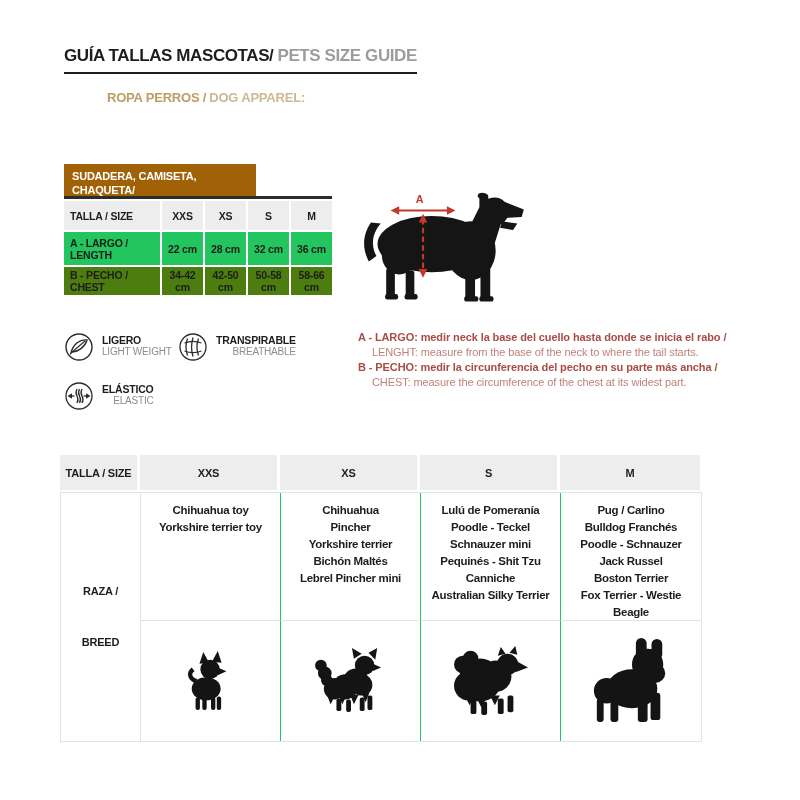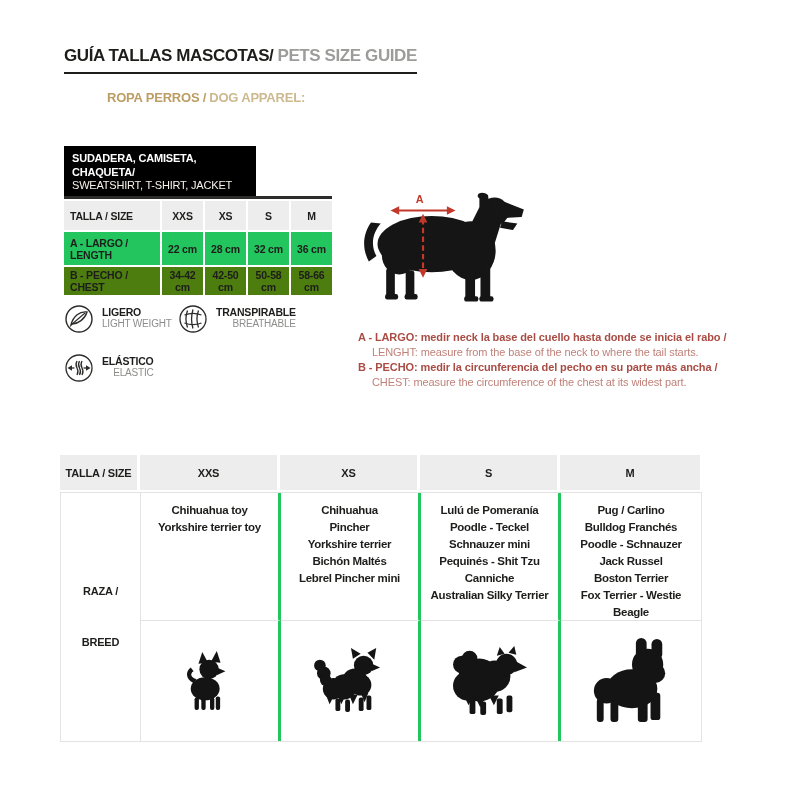--- a/index.html
+++ b/index.html
@@ -14,22 +14,22 @@
     padding-bottom:6px; border-bottom:2px solid #1d1d1b; white-space:nowrap;
   }
   .title .en { color:#9c9c9b; margin-left:4px; }
   .subtitle {
     position:absolute; left:64px; top:90px;
     font-size:13px; font-weight:bold; letter-spacing:-0.2px; color:#bc9d63; white-space:nowrap;margin-left:43px;
   }
   .subtitle .en { color:#cdb98f; margin-left:3px; }
   
   .cat-box {
-    position:absolute; left:64px; top:146px; width:176px;
-    background:#000000; color:#ffffff; padding:5px 8px 6px 8px;
+    position:absolute; left:64px; top:164px; width:176px;
+    background:#a16207; color:#ffffff; padding:5px 8px 6px 8px;
   }
   .cat-box .l1 { font-size:11px; font-weight:bold; letter-spacing:-0.2px; line-height:14px; }
   .cat-box .l2 { font-size:11px; font-weight:normal; letter-spacing:-0.2px; line-height:13px; color:#f7f2e8; }
   
   .size-table {
     position:absolute; left:64px; top:196px; width:268px;
     border-top:3px solid #2c2c2b; background:#ffffff;
     display:grid; grid-template-columns:96px 41px 41px 41px 41px; gap:2px; padding-top:2px;
   }
   .size-table .cell {
@@ -37,21 +37,21 @@
     font-size:10.5px; font-weight:bold; letter-spacing:-0.2px; text-align:center;
   }
   .size-table .lab { justify-content:flex-start; padding-left:6px; text-align:left; }
   .size-table .h  { background:#ededed; height:29px; }
   .size-table .ra { background:#22c55e; height:33px; }
   .size-table .rb { background:#4d7c0f; height:28px; }
   
   .diagram { position:absolute; left:358px; top:192px; width:168px; height:114px; }
   
   .features {
-    position:absolute; left:64px; top:304px;
+    position:absolute; left:64px; top:332px;
     display:grid; grid-template-columns:114px 160px; row-gap:19px;
   }
   .feature { display:flex; gap:8px; align-items:flex-start; }
   .f-icon { width:30px; height:30px; flex:none; }
   .f-text { padding-top:2px; }
   .f-name { font-size:10.5px; font-weight:bold; letter-spacing:-0.2px; line-height:12px; }
   .f-sub  { font-size:10px; color:#8d8d8c; line-height:12px; letter-spacing:-0.2px;text-align:right; }
   
   .instructions { position:absolute; left:358px; top:330px; width:400px; font-size:11px; line-height:15px; letter-spacing:-0.1px; }
   .ins-bold { color:#a94c44; font-weight:bold; }
@@ -61,21 +61,21 @@
   .bt-head { display:grid; grid-template-columns:80px 140px 140px 140px 140px; margin-bottom:2px; }
   .bt-head .cell {
     background:#ededed; height:35px; display:flex; align-items:center; justify-content:center;
     font-size:11px; font-weight:bold; letter-spacing:-0.2px; border-right:3px solid #ffffff;
   }
   .bt-head .cell:last-child { border-right:none; }
   .bt-body {
     display:grid; grid-template-columns:80px 140px 140px 140px 140px; grid-template-rows:128px 120px;
     border:1px solid #e3e3e3; background:#ffffff;
   }
-  .bt-body .bcell { border-right:3px solid #22c55e; border-bottom:1px solid #e3e3e3; }
+  .bt-body .bcell { border-right:1px solid #22c55e; border-bottom:1px solid #e3e3e3; }
   .bt-body .lastcol { border-right:none; }
   .bt-body .lastrow { border-bottom:none; }
   .bt-label {
     grid-row:1 / 3; border-right:1px solid #e3e3e3;
     display:flex; flex-direction:column; align-items:center; justify-content:center;
     font-size:11px; font-weight:bold; letter-spacing:-0.2px; line-height:15px; text-align:center;gap:36px;
   }
   .breeds { padding-top:9px; text-align:center; font-size:11.5px; font-weight:bold; letter-spacing:-0.3px; line-height:17px; }
   .dogcell { display:flex; align-items:center; justify-content:center; }
   svg { display:block; }

